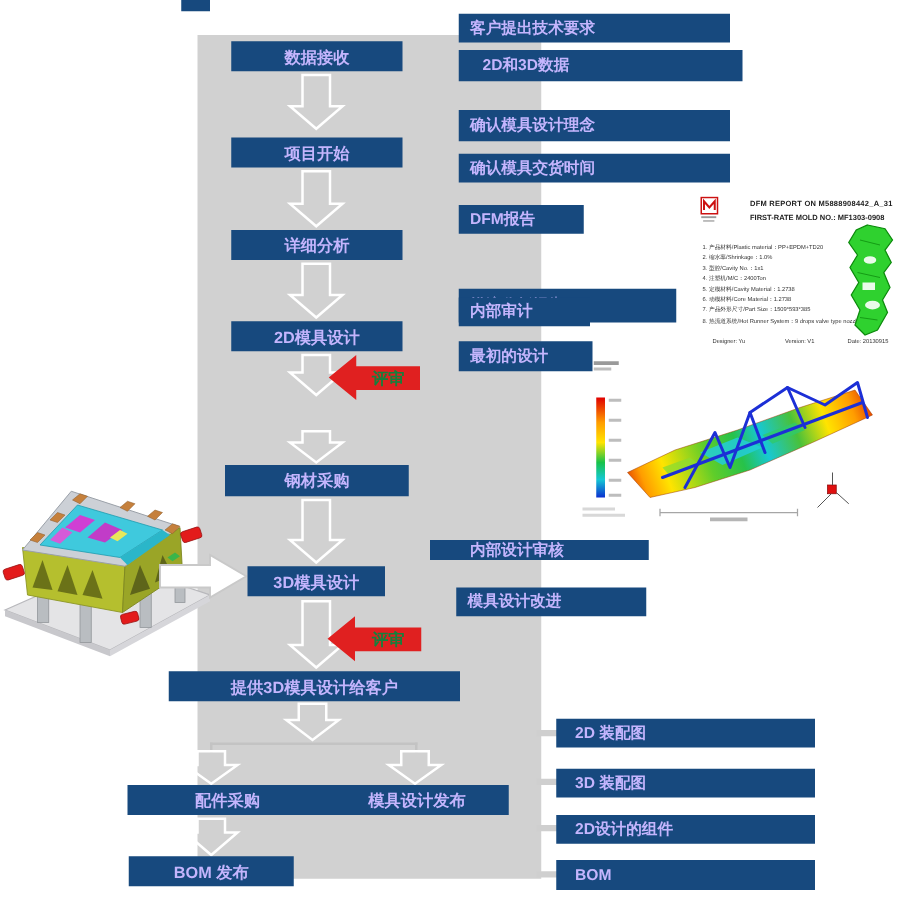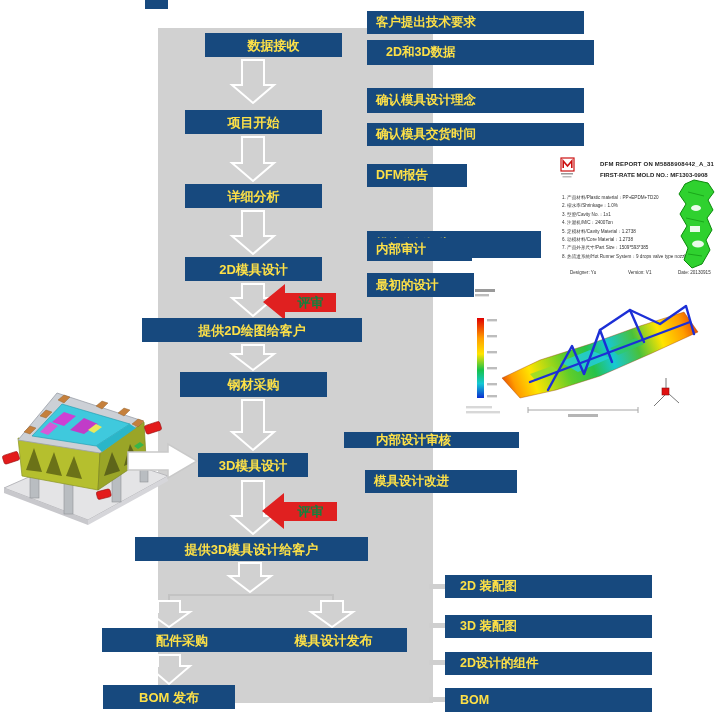--- a/index.html
+++ b/index.html
@@ -1,19 +1,19 @@
 <!DOCTYPE html>
 <html><head>
 <meta charset="utf-8">
 <style>
   html,body{margin:0;padding:0;background:#fff;}
   .canvas{position:relative;width:720px;height:726px;background:#fff;overflow:hidden;
           font-family:"Liberation Sans","DejaVu Sans",sans-serif;}
   .band{position:absolute;left:158px;top:28px;width:275px;height:675px;background:#D1D1D1;}
-  .bx{position:absolute;background:#17497E;color:#fde047;font-weight:700;font-size:13px;
+  .bx{position:absolute;background:#17497E;color:#c4b5fd;font-weight:700;font-size:13px;
       display:flex;align-items:center;justify-content:center;white-space:nowrap;line-height:1;}
   .bx.l{justify-content:flex-start;padding-left:9px;font-size:12.5px;}
   .bx.l2{justify-content:flex-start;padding-left:15px;font-size:12.5px;}
   .stub{position:absolute;background:#17497E;}
   .overlay{position:absolute;left:0;top:0;pointer-events:none;}
   .rev{position:absolute;color:#15803d;font-weight:700;font-size:13px;display:flex;
        align-items:center;justify-content:center;}
   .conn{position:absolute;background:#CFCFCF;}
   .thin{position:absolute;background:#C3C3C3;}
   .fig{position:absolute;}
@@ -190,25 +190,24 @@
       <polygon points="158,655 180,655 180,666 190,666 169,684 148,666 158,666"></polygon>
     </g>
     <polygon points="128,452 168,452 168,444 197,461 168,478 168,470 128,470" fill="#FFFFFF" stroke="#C9C9C9" stroke-width="1.5"></polygon>
     <polygon points="263,302 285,284 285,293 336,293 336,312 285,312 285,320" fill="#E02020"></polygon>
     <polygon points="262,511 284,493 284,502 337,502 337,521 284,521 284,529" fill="#E02020"></polygon>
   </svg>
 
   <div class="rev" style="left:285px;top:293px;width:51px;height:19px;">评审</div>
   <div class="rev" style="left:284px;top:502px;width:53px;height:19px;">评审</div>
 
-  <div class="bx" style="left:185px;top:33px;width:137px;height:24px;margin-left:20px;">数据接收</div>
+  <div class="bx" style="left:185px;top:33px;width:137px;height:24px;">数据接收</div>
   <div class="bx" style="left:185px;top:110px;width:137px;height:24px;">项目开始</div>
   <div class="bx" style="left:185px;top:184px;width:137px;height:24px;">详细分析</div>
   <div class="bx" style="left:185px;top:257px;width:137px;height:24px;">2D模具设计</div>
-  <div class="bx" style="left:142px;top:318px;width:220px;height:24px;">提供2D绘图给客户</div>
   <div class="bx" style="left:180px;top:372px;width:147px;height:25px;">钢材采购</div>
   <div class="bx" style="left:198px;top:453px;width:110px;height:24px;">3D模具设计</div>
   <div class="bx" style="left:135px;top:537px;width:233px;height:24px;">提供3D模具设计给客户</div>
   <div class="bx" style="left:78px;top:628px;width:160px;height:24px;margin-left:24px;">配件采购</div>
   <div class="bx" style="left:260px;top:628px;width:147px;height:24px;">模具设计发布</div>
   <div class="bx" style="left:103px;top:685px;width:132px;height:24px;">BOM 发布</div>
 
   <div class="bx l" style="left:367px;top:11px;width:208px;height:23px;">客户提出技术要求</div>
   <div class="bx l" style="left:367px;top:40px;width:208px;height:25px;padding-left:19px;">2D和3D数据</div>
   <div class="bx l" style="left:367px;top:88px;width:208px;height:25px;">确认模具设计理念</div>

